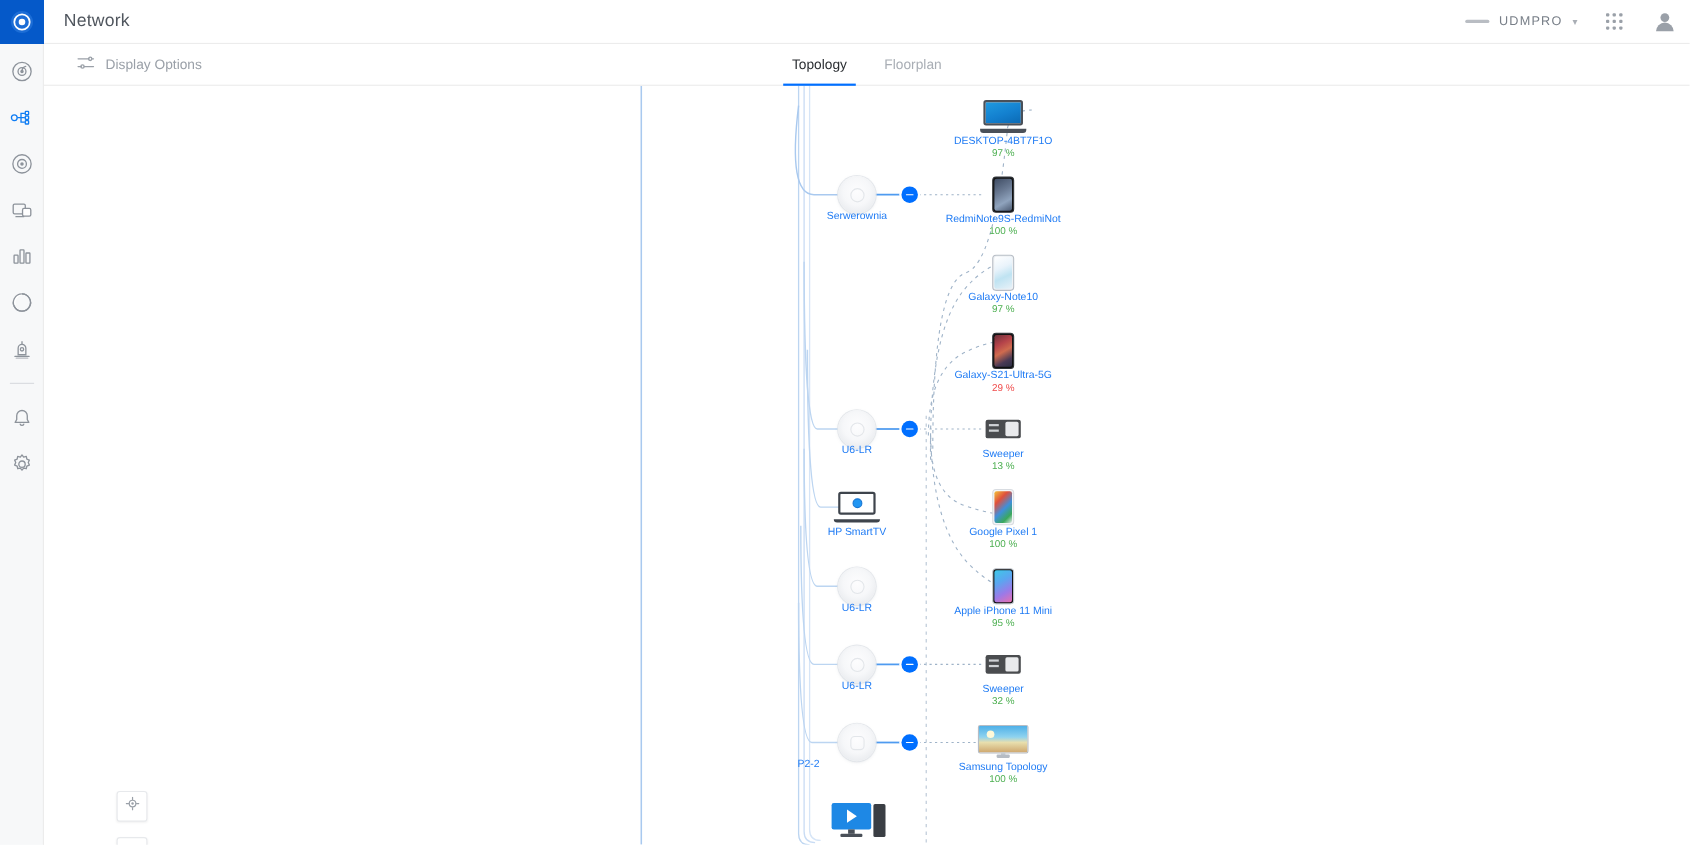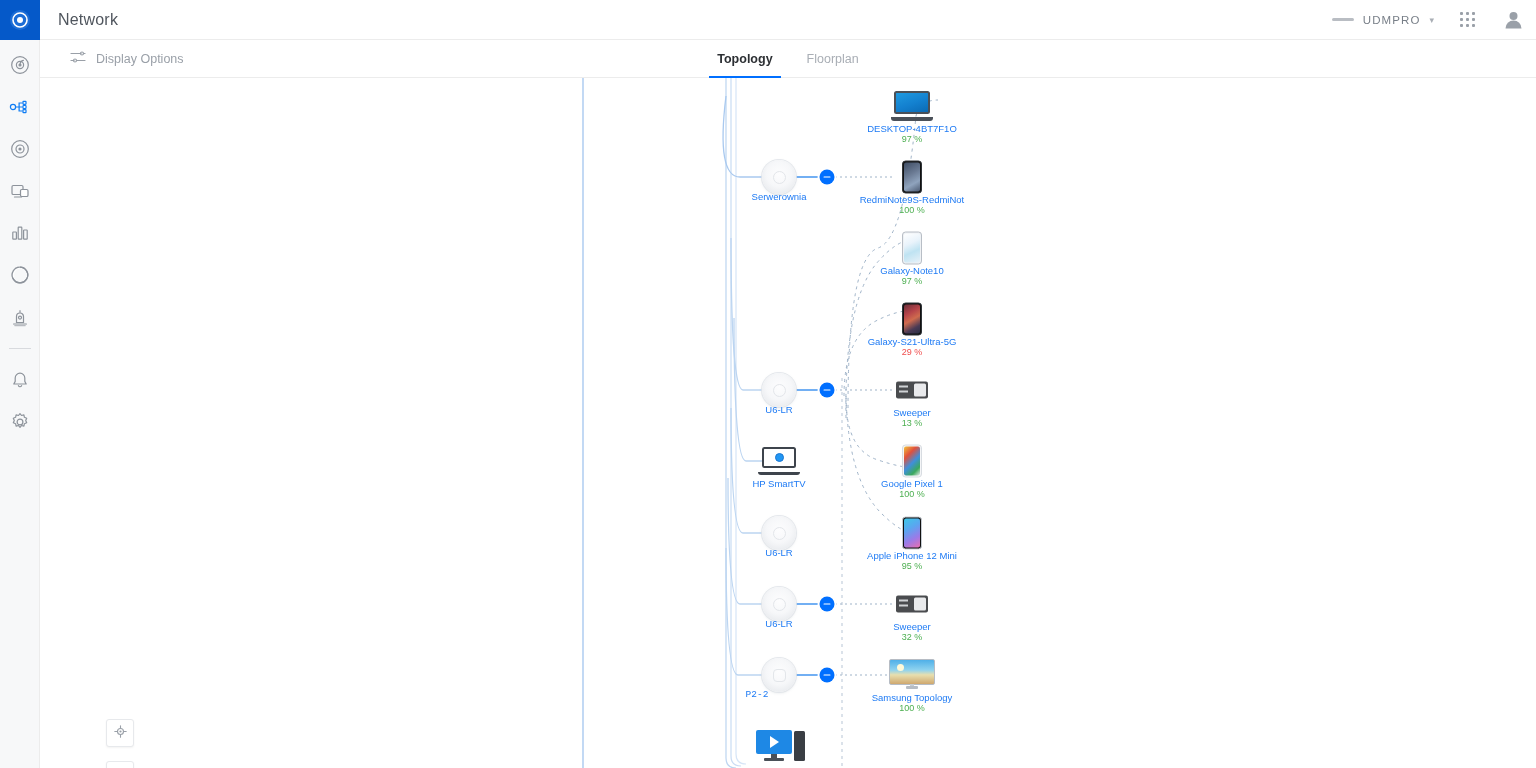--- a/index.html
+++ b/index.html
@@ -61,21 +61,21 @@
   }
   #display-options-label { font-size:12.5px; color:#9aa0a8; }
   #tabs {
     position:absolute; left:0; right:0; top:0; height:38px;
     display:flex; justify-content:center; gap:34px;
   }
   .tab {
     height:38px; display:flex; align-items:center;
     font-size:12.5px; cursor:pointer; position:relative;
   }
-  .tab.active { color:#2c2f33; font-weight:bold; }
+  .tab.active { color:#2c2f33; font-weight:normal; }
   .tab.inactive { color:#a9aeb5; }
   .tab.active:after {
     content:""; position:absolute; left:-8px; right:-8px; bottom:0;
     height:2px; background:#006fff;
   }
 
   
   #canvas {
     position:absolute; left:40px; top:78px; right:0; bottom:0;
     background:#fff; overflow:hidden;
@@ -492,21 +492,21 @@
   <div class="lbl" style="left:739px; top:469px;">
     <div class="lbl-name">U6-LR</div>
   </div>
 
   <div class="dev" style="left:872px; top:455px;">
     <div class="phone" style="border-color:#c6ccd3;">
       <div class="scr" style="background:linear-gradient(150deg,#3ec8e8 0%,#5aa6f0 35%,#9b7ae8 68%,#e86fb0 100%);"></div>
     </div>
   </div>
   <div class="lbl" style="left:872px; top:472px;">
-    <div class="lbl-name">Apple iPhone 12 Mini</div>
+    <div class="lbl-name">Apple iPhone 11 Mini</div>
     <div class="lbl-pct pct-good">95 %</div>
   </div>
 
   <div class="node" style="left:739px; top:526px;">
     <div class="ap-puck">
         <div class="ap-ring"></div>
       </div>
   </div>
   <div class="badge" style="left:787px; top:526px;">
     <div class="badge-minus"></div>
@@ -529,21 +529,21 @@
   </div>
 
   <div class="node" style="left:739px; top:597px;">
     <div class="ap-puck">
         <div class="ap-ring sq"></div>
       </div>
   </div>
   <div class="badge" style="left:787px; top:597px;">
     <div class="badge-minus"></div>
   </div>
-  <div class="lbl" style="left:717px; top:611px;font-family:Liberation Mono, monospace;">
+  <div class="lbl" style="left:695px; top:611px;">
     <div class="lbl-name">P2-2</div>
   </div>
 
   <div class="dev" style="left:872px; top:597px;">
     <div class="tv">
       <div class="panel">
           <div class="sun"></div>
         </div>
       <div class="neck"></div>
         <div class="stand"></div>

